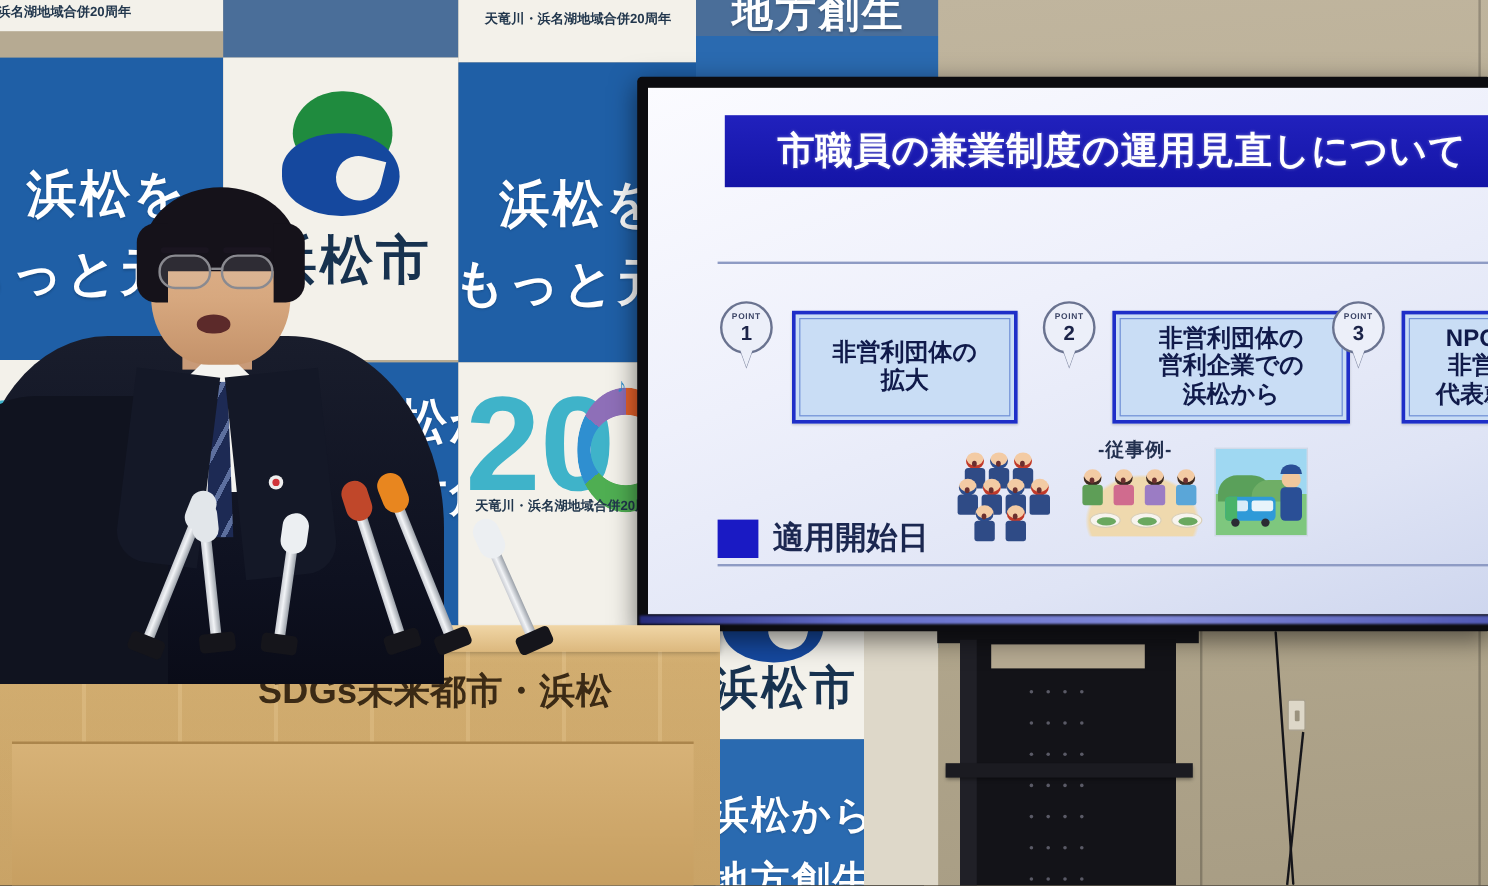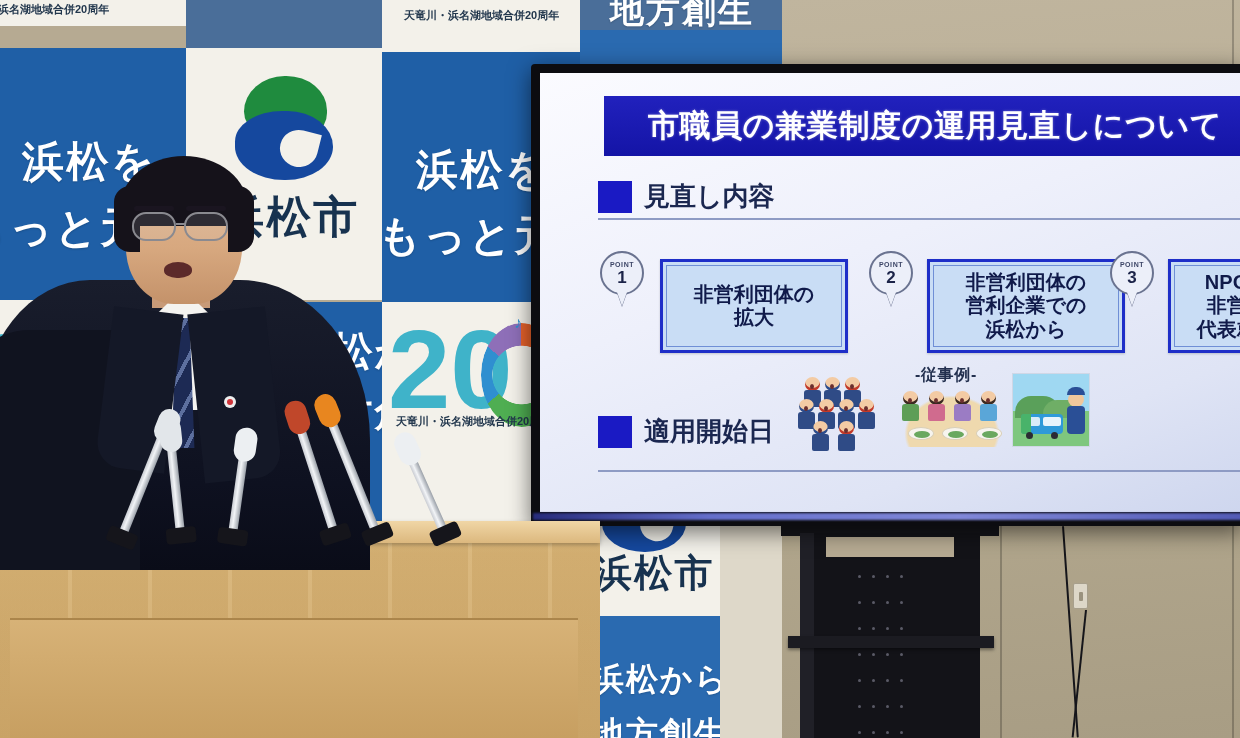--- a/index.html
+++ b/index.html
@@ -331,24 +331,20 @@
     </div>
 
   <div class="tv">
     <div class="tv-inner">
       <div class="slide">
 
         <div class="slide-title">
           <span>市職員の兼業制度の運用見直しについて</span>
         </div>
 
-        <div class="sec" style="top:106px;">
-          <div class="sq"></div>
-          <div class="lbl">見直し内容</div>
-        </div>
         <div class="sec-rule" style="top:145px;"></div>
 
         <div class="points">
 
           <div class="pt" style="left:0;">
             <div class="bubble" style="left:8px;top:-8px;">
               <div class="bp">POINT</div>
               <div class="bn">1</div>
             </div>
             <div class="pt-box" style="left:68px;width:188px;height:94px;">
@@ -478,39 +474,40 @@
             <div class="abs" style="left:30px;top:43px;width:18px;height:9px;background:#e8f4fb;border-radius:2px;"></div>
             <div class="abs" style="left:8px;top:40px;width:10px;height:20px;background:#49b36a;border-radius:3px 0 0 3px;"></div>
             <div class="abs" style="left:13px;top:58px;width:7px;height:7px;border-radius:50%;background:#2b2b33;"></div>
             <div class="abs" style="left:38px;top:58px;width:7px;height:7px;border-radius:50%;background:#2b2b33;"></div>
             <div class="abs" style="left:55px;top:18px;width:16px;height:15px;border-radius:50%;background:#f0c79c;"></div>
             <div class="abs" style="left:54px;top:13px;width:18px;height:8px;border-radius:8px 8px 0 0;background:#2a4f96;"></div>
             <div class="abs" style="left:54px;top:32px;width:18px;height:28px;border-radius:4px;background:#2a4f96;"></div>
           </div>
         </div>
 
-        <div class="sec" style="top:341px;">
+        <div class="sec" style="top:358px;">
           <div class="sq"></div>
           <div class="lbl">適用開始日</div>
         </div>
         <div class="sec-rule" style="top:397px;"></div>
 
 
       </div>
     </div>
     <div class="tv-glow"></div>
   </div>
 
   <div class="podium">
     <div class="podium-face"></div>
     <div class="podium-panel"></div>
   </div>
   <div class="podium-top"></div>
   <div class="podium-logo">
     <div class="sdg-wheel"></div>
+    <div class="podium-txt">SDGs未来都市・浜松</div>
   </div>
 
   <div class="person">
     <div class="torso"></div>
     <div class="shoulderL"></div>
     <div class="neck"></div>
     <div class="shirt"></div>
     <div class="tie"></div>
     <div class="lapelL"></div>
     <div class="lapelR"></div>

